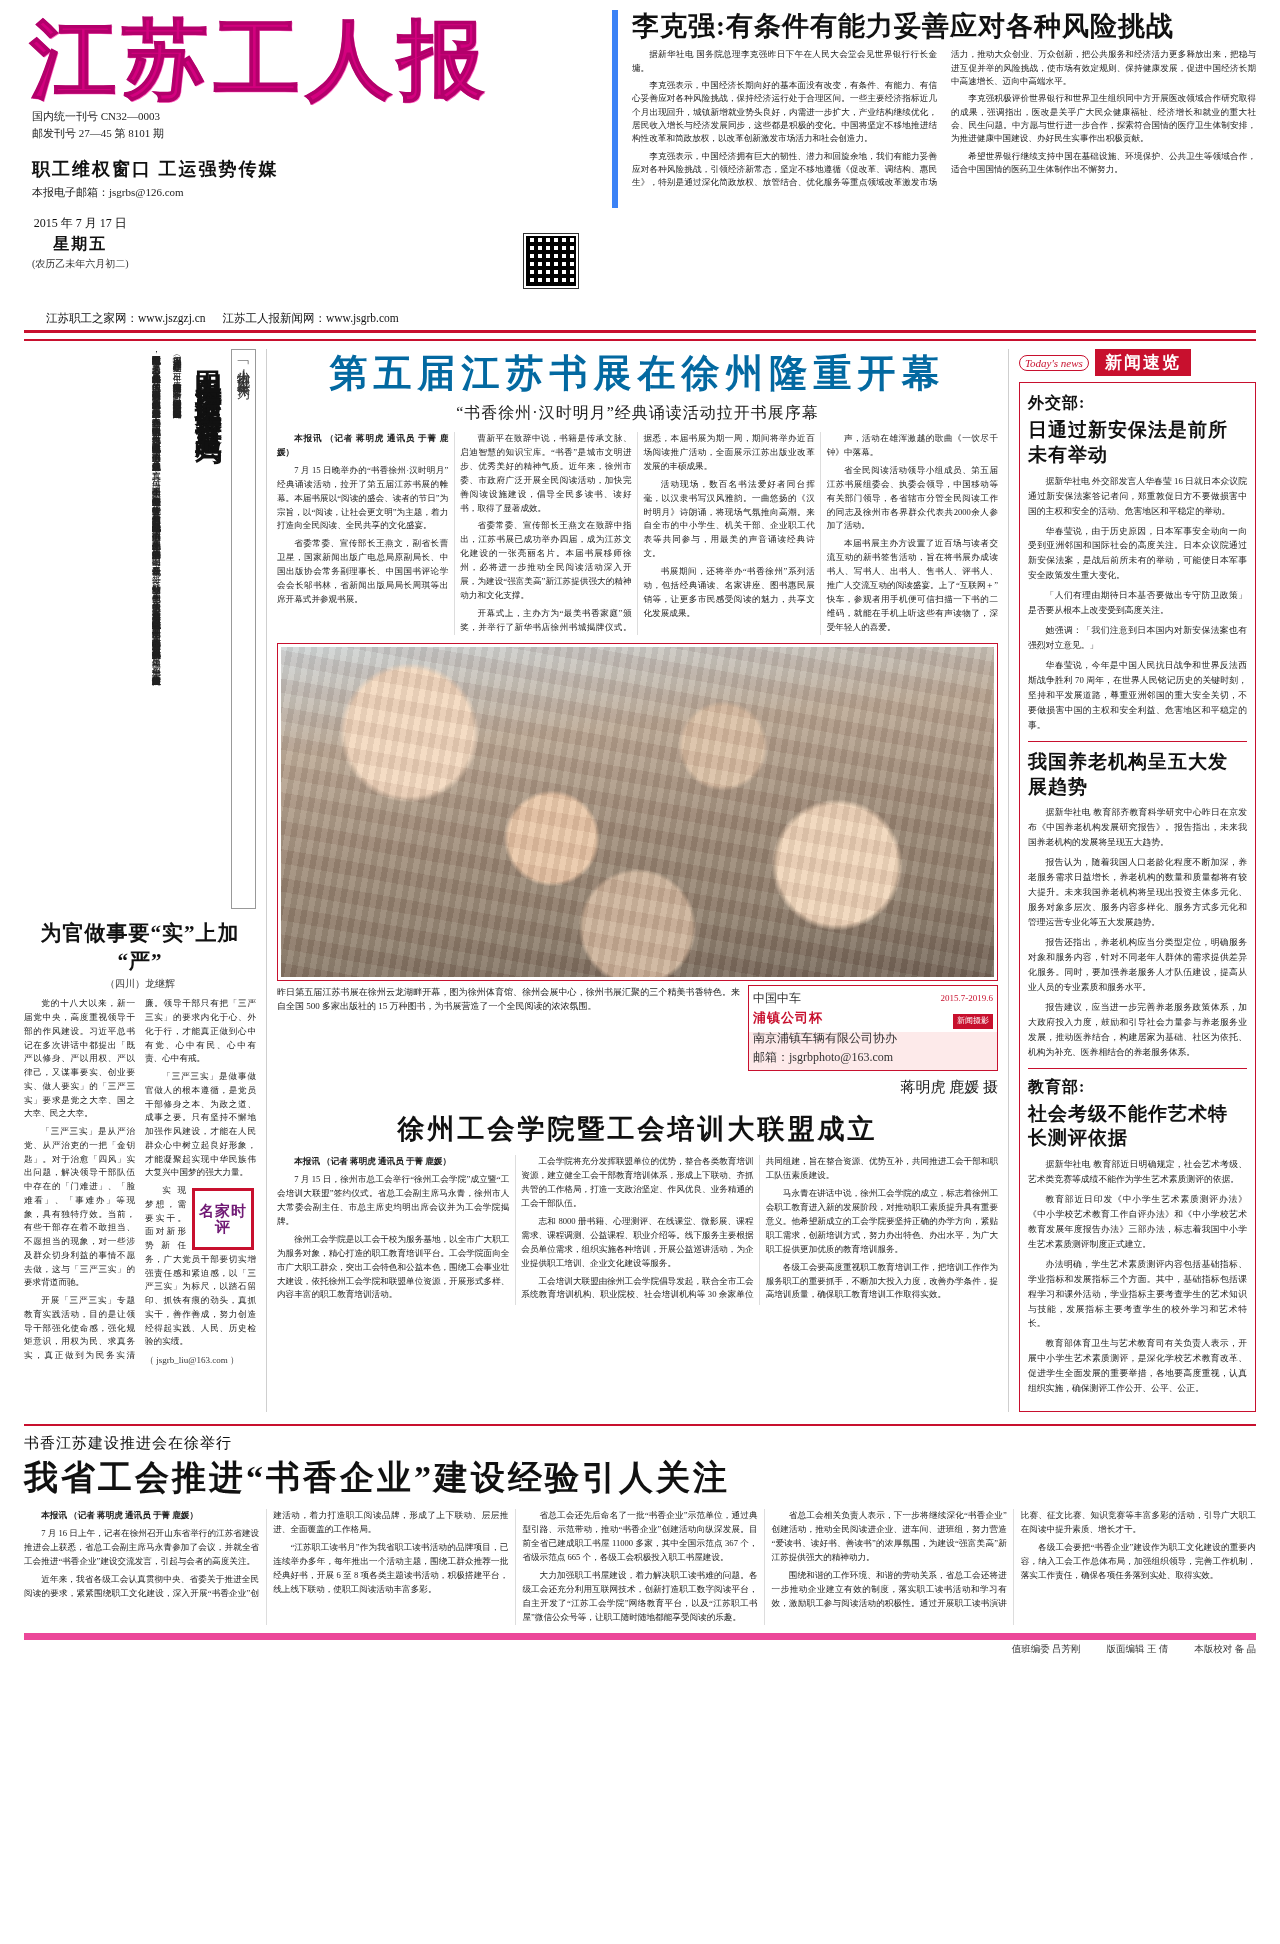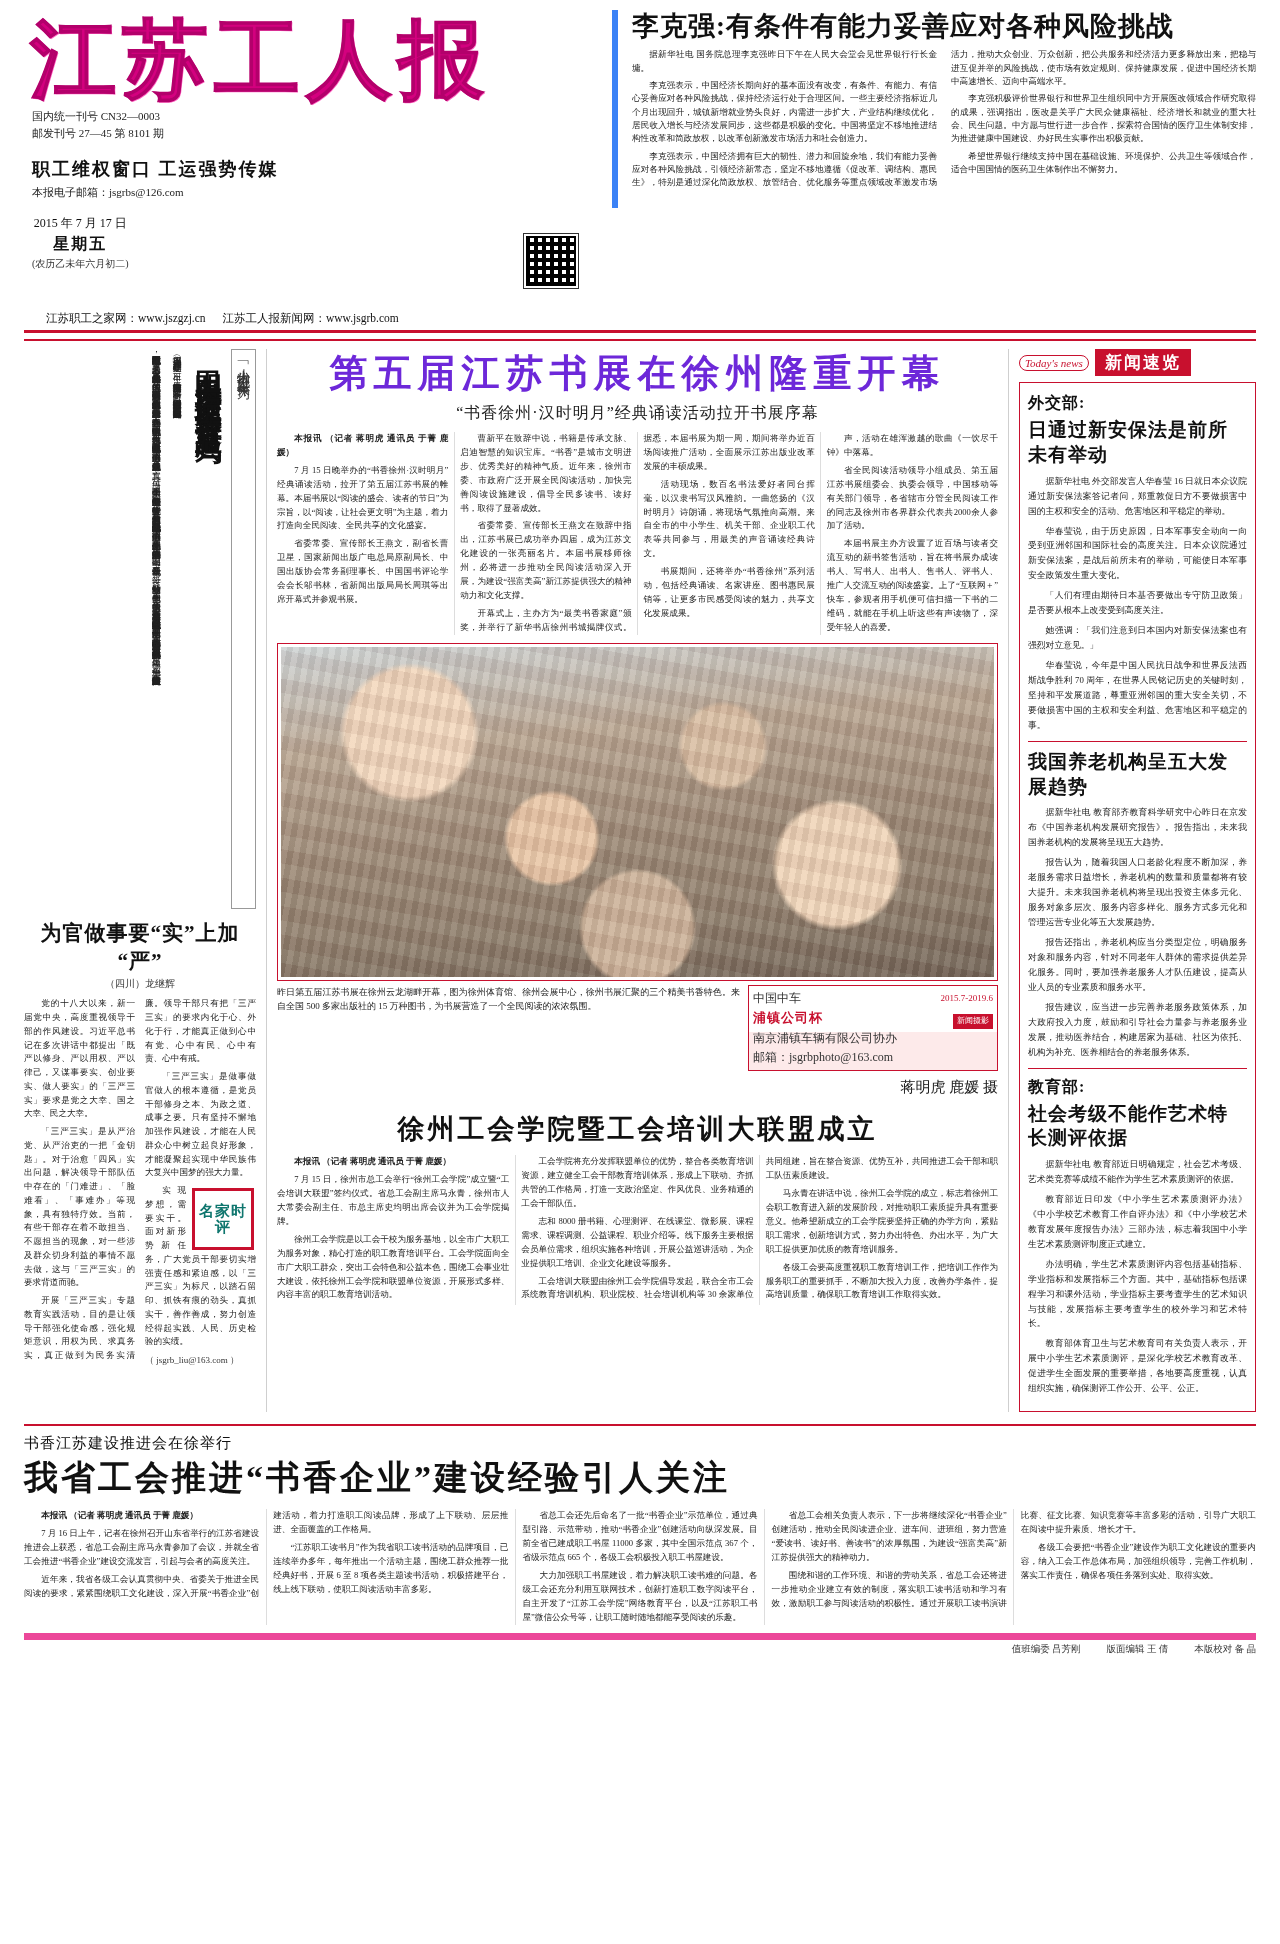--- a/index.html
+++ b/index.html
@@ -122,33 +122,33 @@
     font-size: 21px; font-weight: bold; text-align: center;
     letter-spacing: 1px; margin: 10px 0 2px 0;
   }
   .left-byline { text-align: center; font-size: 10px; color:#333; margin-bottom: 6px;}
   .left-cols {
     column-count: 2; column-gap: 10px;
     font-size: 8.6px; line-height: 1.6; text-align: justify; color:#222;
   }
   .left-cols p { margin: 0 0 4px 0; text-indent: 2em; }
   .seal {
-    width: 62px; height: 62px; border: 3px solid #c8102e; color: #0f766e;
+    width: 62px; height: 62px; border: 3px solid #c8102e; color: #701a75;
     font-size: 15px; font-weight: bold; line-height: 1.1; text-align: center;
     display: flex; align-items: center; justify-content: center;
     letter-spacing: 1px; float: right; margin: 4px 2px 2px 6px;
     font-family: "DejaVu Serif", serif;
   }
   .email-note { font-size: 9px; color:#333; margin-top:4px; }
 
   
   .big-head {
     text-align: center;
     font-size: 38px; font-weight: bold; letter-spacing: 6px;
-    line-height: 1.2; color: #6d28d9; margin: 2px 0 6px 0;
+    line-height: 1.2; color: #0369a1; margin: 2px 0 6px 0;
   }
   .big-sub {
     text-align: center; font-size: 16px; color: #222; letter-spacing: 1px;
     margin-bottom: 8px;
   }
   .mid-cols {
     column-count: 4; column-gap: 12px;
     font-size: 8.6px; line-height: 1.62; text-align: justify; color: #222;
     column-rule: 1px solid #ddd;
   }

